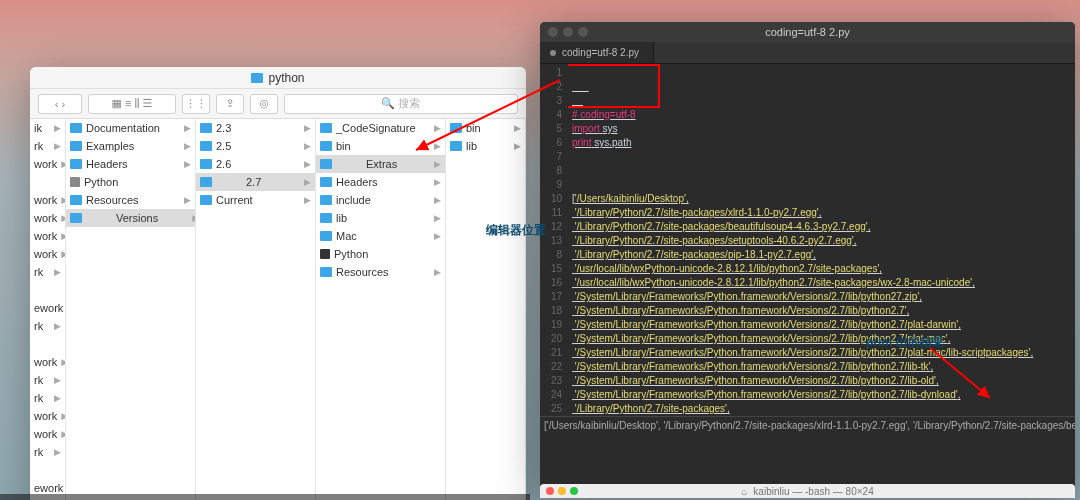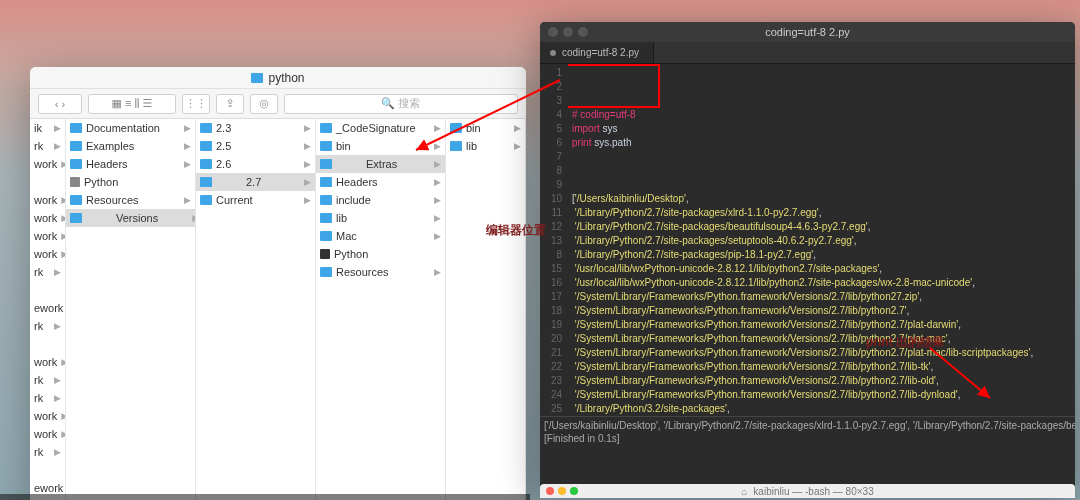--- a/index.html
+++ b/index.html
@@ -26,27 +26,27 @@
 .fi-link { background: #888; width: 10px; height: 10px; }
 .editor { position: absolute; left: 540px; top: 22px; width: 535px; height: 468px; background: #2b2b2b; border-radius: 5px; box-shadow: 0 10px 40px rgba(0,0,0,0.4); display: flex; flex-direction: column; overflow: hidden; font-family: Menlo, Monaco, Consolas, monospace; }
 .ed-title { height: 20px; background: #3a3a3a; color: #ccc; display: flex; align-items: center; justify-content: center; font-size: 11px; position: relative; }
 .ed-dots { position: absolute; left: 8px; display: flex; gap: 5px; }
 .ed-dot { width: 10px; height: 10px; border-radius: 50%; background: #555; }
 .ed-tabs { height: 22px; background: #333; border-bottom: 1px solid #1a1a1a; display: flex; }
 .ed-tab { padding: 0 14px 0 10px; display: flex; align-items: center; gap: 6px; background: #2b2b2b; color: #bbb; font-size: 10px; border-right: 1px solid #1a1a1a; }
 .tab-dot { width: 6px; height: 6px; border-radius: 50%; background: #888; }
 .ed-body { flex: 1; display: flex; background: #2b2b2b; overflow: hidden; }
 .gutter { width: 28px; background: #2b2b2b; color: #666; text-align: right; padding: 2px 6px 2px 0; font-size: 10px; line-height: 14px; }
-.code { flex: 1; padding: 2px 4px; font-size: 10px; line-height: 14px; color: #d4d4d4; white-space: pre; overflow: hidden; position: relative; }
+.code { flex: 1; padding: 2px 4px; font-size: 10px; line-height: 14px; color: #d4d4d4; white-space: pre; overflow: hidden; position: relative; text-decoration: underline; }
 .kw { color: #e8397a; }
 .str { color: #e6db74; }
 .var { color: #c9d4e0; }
 .redbox { position: absolute; border: 2px solid #ff0000; pointer-events: none; }
 .ed-console { height: 74px; background: #2b2b2b; border-top: 1px solid #444; color: #aaa; font-size: 10px; padding: 2px 4px; line-height: 13px; white-space: nowrap; overflow: hidden; }
-.annot { position: absolute; color: #7f1d1d; font-size: 12px; font-weight: bold; pointer-events: none; }
+.annot { position: absolute; color: #0c4a6e; font-size: 12px; font-weight: bold; pointer-events: none; }
 .arrow-svg { position: absolute; pointer-events: none; }
 .terminal-strip { position: absolute; left: 540px; bottom: 2px; width: 535px; height: 14px; background: #eee; border-radius: 4px 4px 0 0; display: flex; align-items: center; justify-content: center; gap: 6px; font-size: 10px; color: #777; }
 .term-dots { position: absolute; left: 6px; display: flex; gap: 4px; }
 .td { width: 8px; height: 8px; border-radius: 50%; }
 .td1{background:#ff5f57}.td2{background:#febc2e}.td3{background:#28c840}
 .dock { position: absolute; left: 0; bottom: 0; width: 530px; height: 6px; background: rgba(0,0,0,0.5); }
 </style>
 </head>
 <body>
 
@@ -332,29 +332,28 @@
  <span class="str">'/usr/local/lib/wxPython-unicode-2.8.12.1/lib/python2.7/site-packages'</span>,
  <span class="str">'/usr/local/lib/wxPython-unicode-2.8.12.1/lib/python2.7/site-packages/wx-2.8-mac-unicode'</span>,
  <span class="str">'/System/Library/Frameworks/Python.framework/Versions/2.7/lib/python27.zip'</span>,
  <span class="str">'/System/Library/Frameworks/Python.framework/Versions/2.7/lib/python2.7'</span>,
  <span class="str">'/System/Library/Frameworks/Python.framework/Versions/2.7/lib/python2.7/plat-darwin'</span>,
  <span class="str">'/System/Library/Frameworks/Python.framework/Versions/2.7/lib/python2.7/plat-mac'</span>,
  <span class="str">'/System/Library/Frameworks/Python.framework/Versions/2.7/lib/python2.7/plat-mac/lib-scriptpackages'</span>,
  <span class="str">'/System/Library/Frameworks/Python.framework/Versions/2.7/lib/python2.7/lib-tk'</span>,
  <span class="str">'/System/Library/Frameworks/Python.framework/Versions/2.7/lib/python2.7/lib-old'</span>,
  <span class="str">'/System/Library/Frameworks/Python.framework/Versions/2.7/lib/python2.7/lib-dynload'</span>,
- <span class="str">'/Library/Python/3.2/site-packages'</span>,
+ <span class="str">'/Library/Python/2.7/site-packages'</span>,
  ,
  ,
  ]
 </div></div>
   </div>
   <div class="ed-console">
     <div>['/Users/kaibinliu/Desktop', '/Library/Python/2.7/site-packages/xlrd-1.1.0-py2.7.egg', '/Library/Python/2.7/site-packages/beauti</div>
-    <div>[Finished in 0.1s]</div>
   </div>
 </div>
 
 <div class="annot" style="left:486px;top:222px">编辑器位置</div>
 <div class="annot" style="left:866px;top:334px">print 出的结果</div>
 
 <svg class="arrow-svg" style="left:0;top:0;width:1080px;height:500px">
   <defs>
       <marker id="ah" markerWidth="8" markerHeight="8" refX="6" refY="3" orient="auto">
         <path d="M0,0 L6,3 L0,6 Z" fill="#ff0000"></path>
@@ -364,16 +363,16 @@
   <line x1="930" y1="348" x2="990" y2="398" stroke="#ff0000" stroke-width="2" marker-end="url(#ah)"></line>
 </svg>
 
 <div class="terminal-strip">
   <div class="term-dots">
     <div class="td td1"></div>
     <div class="td td2"></div>
     <div class="td td3"></div>
   </div>
   <span>⌂</span>
-  <span>kaibinliu — -bash — 80×33</span>
+  <span>kaibinliu — -bash — 80×24</span>
 </div>
 
 <div class="dock"></div>
 
 </body></html>

